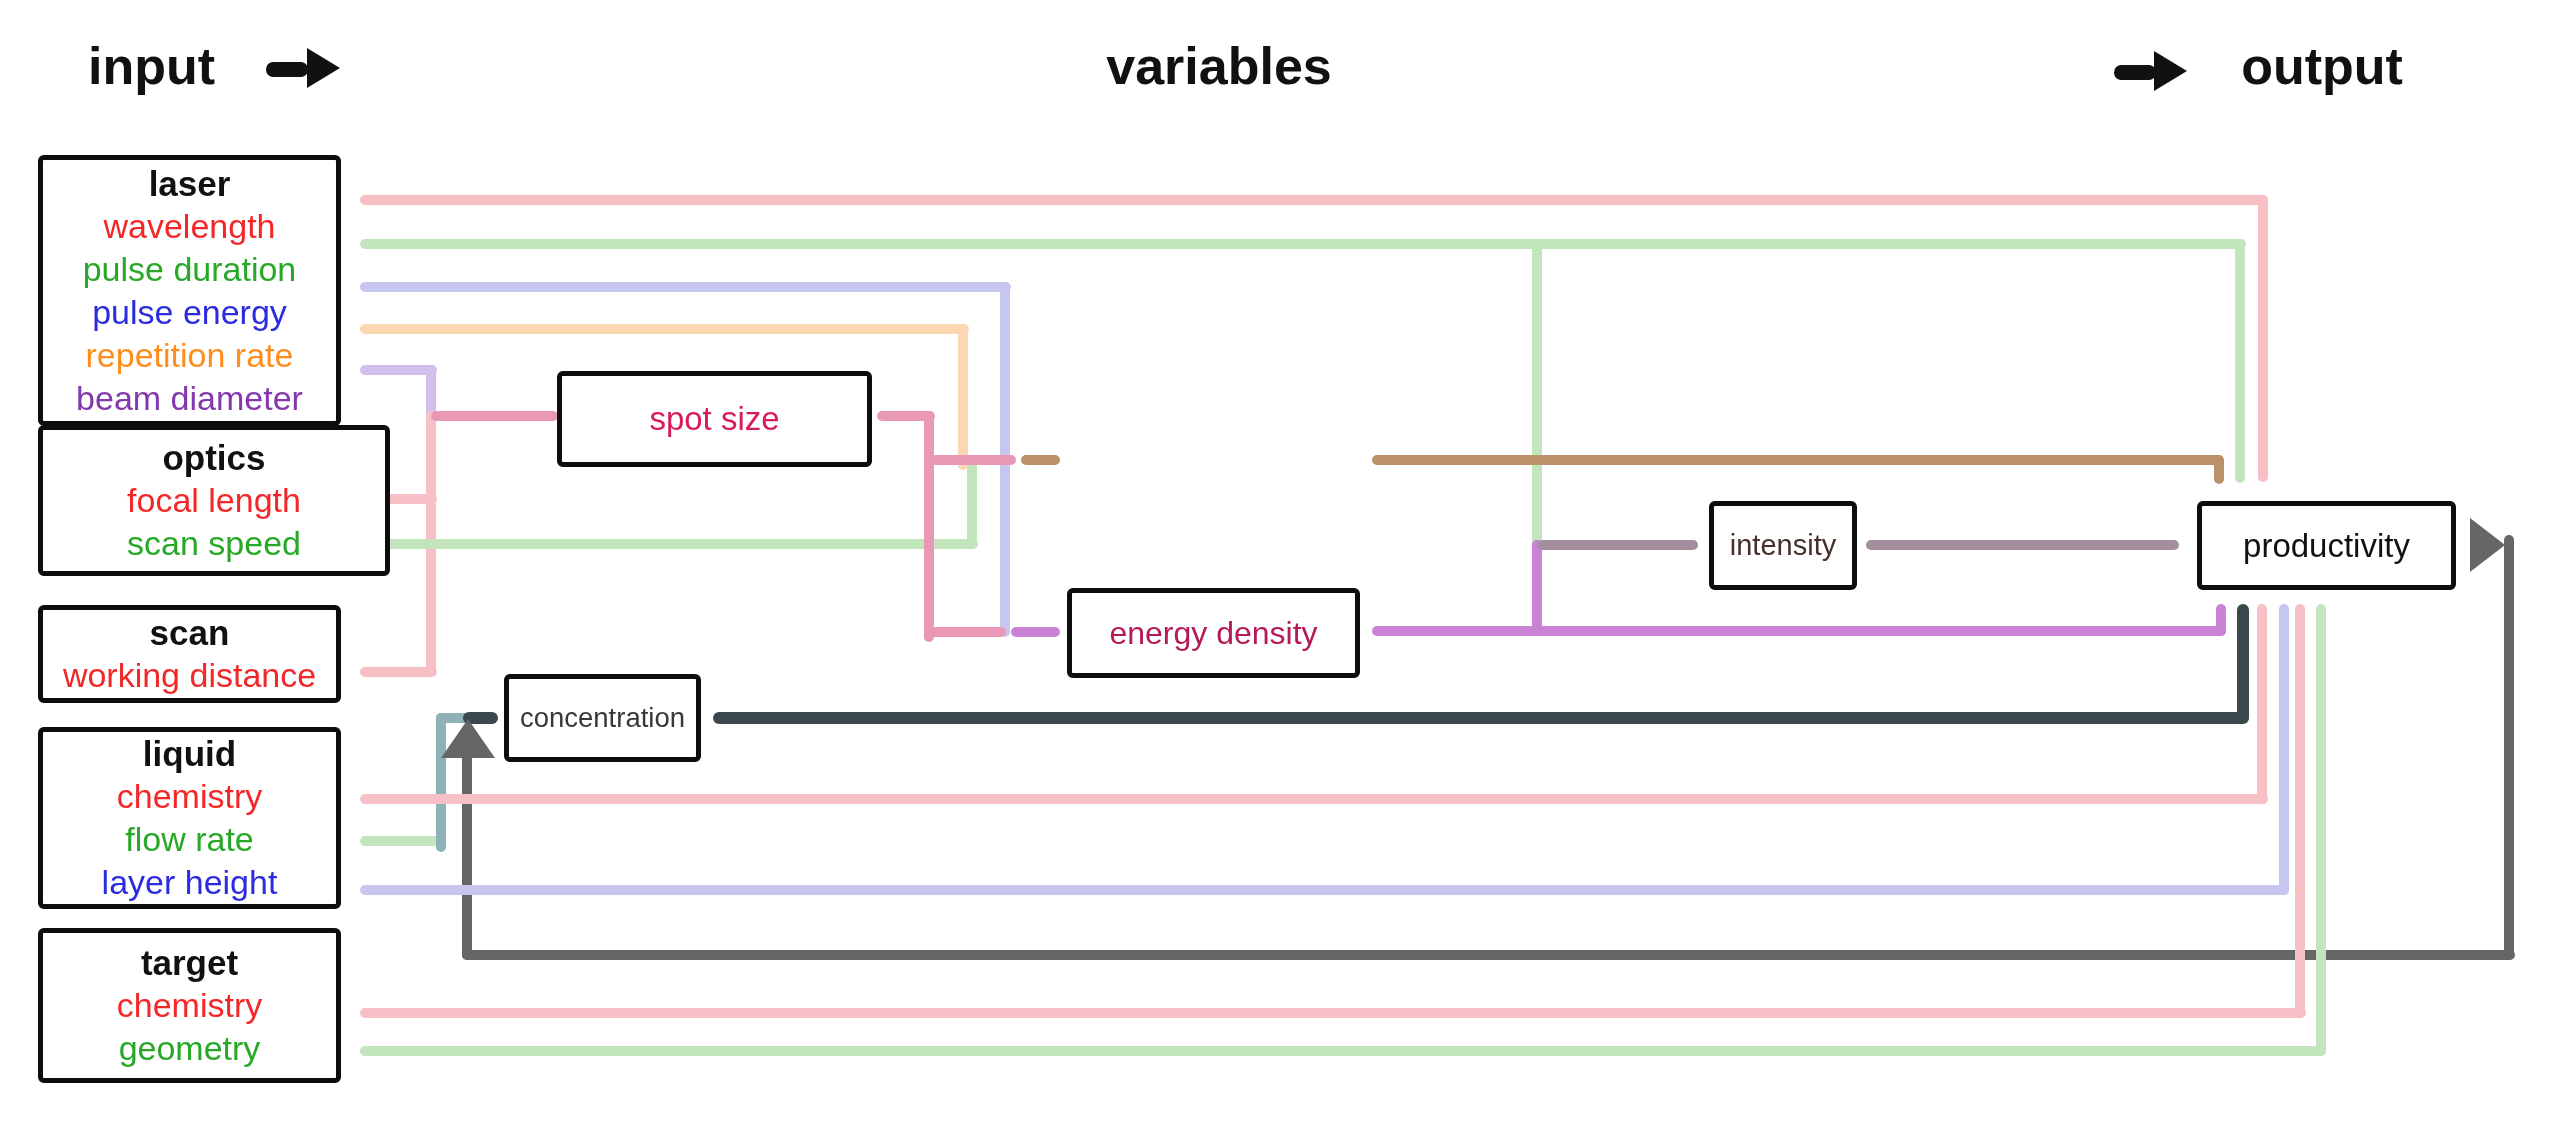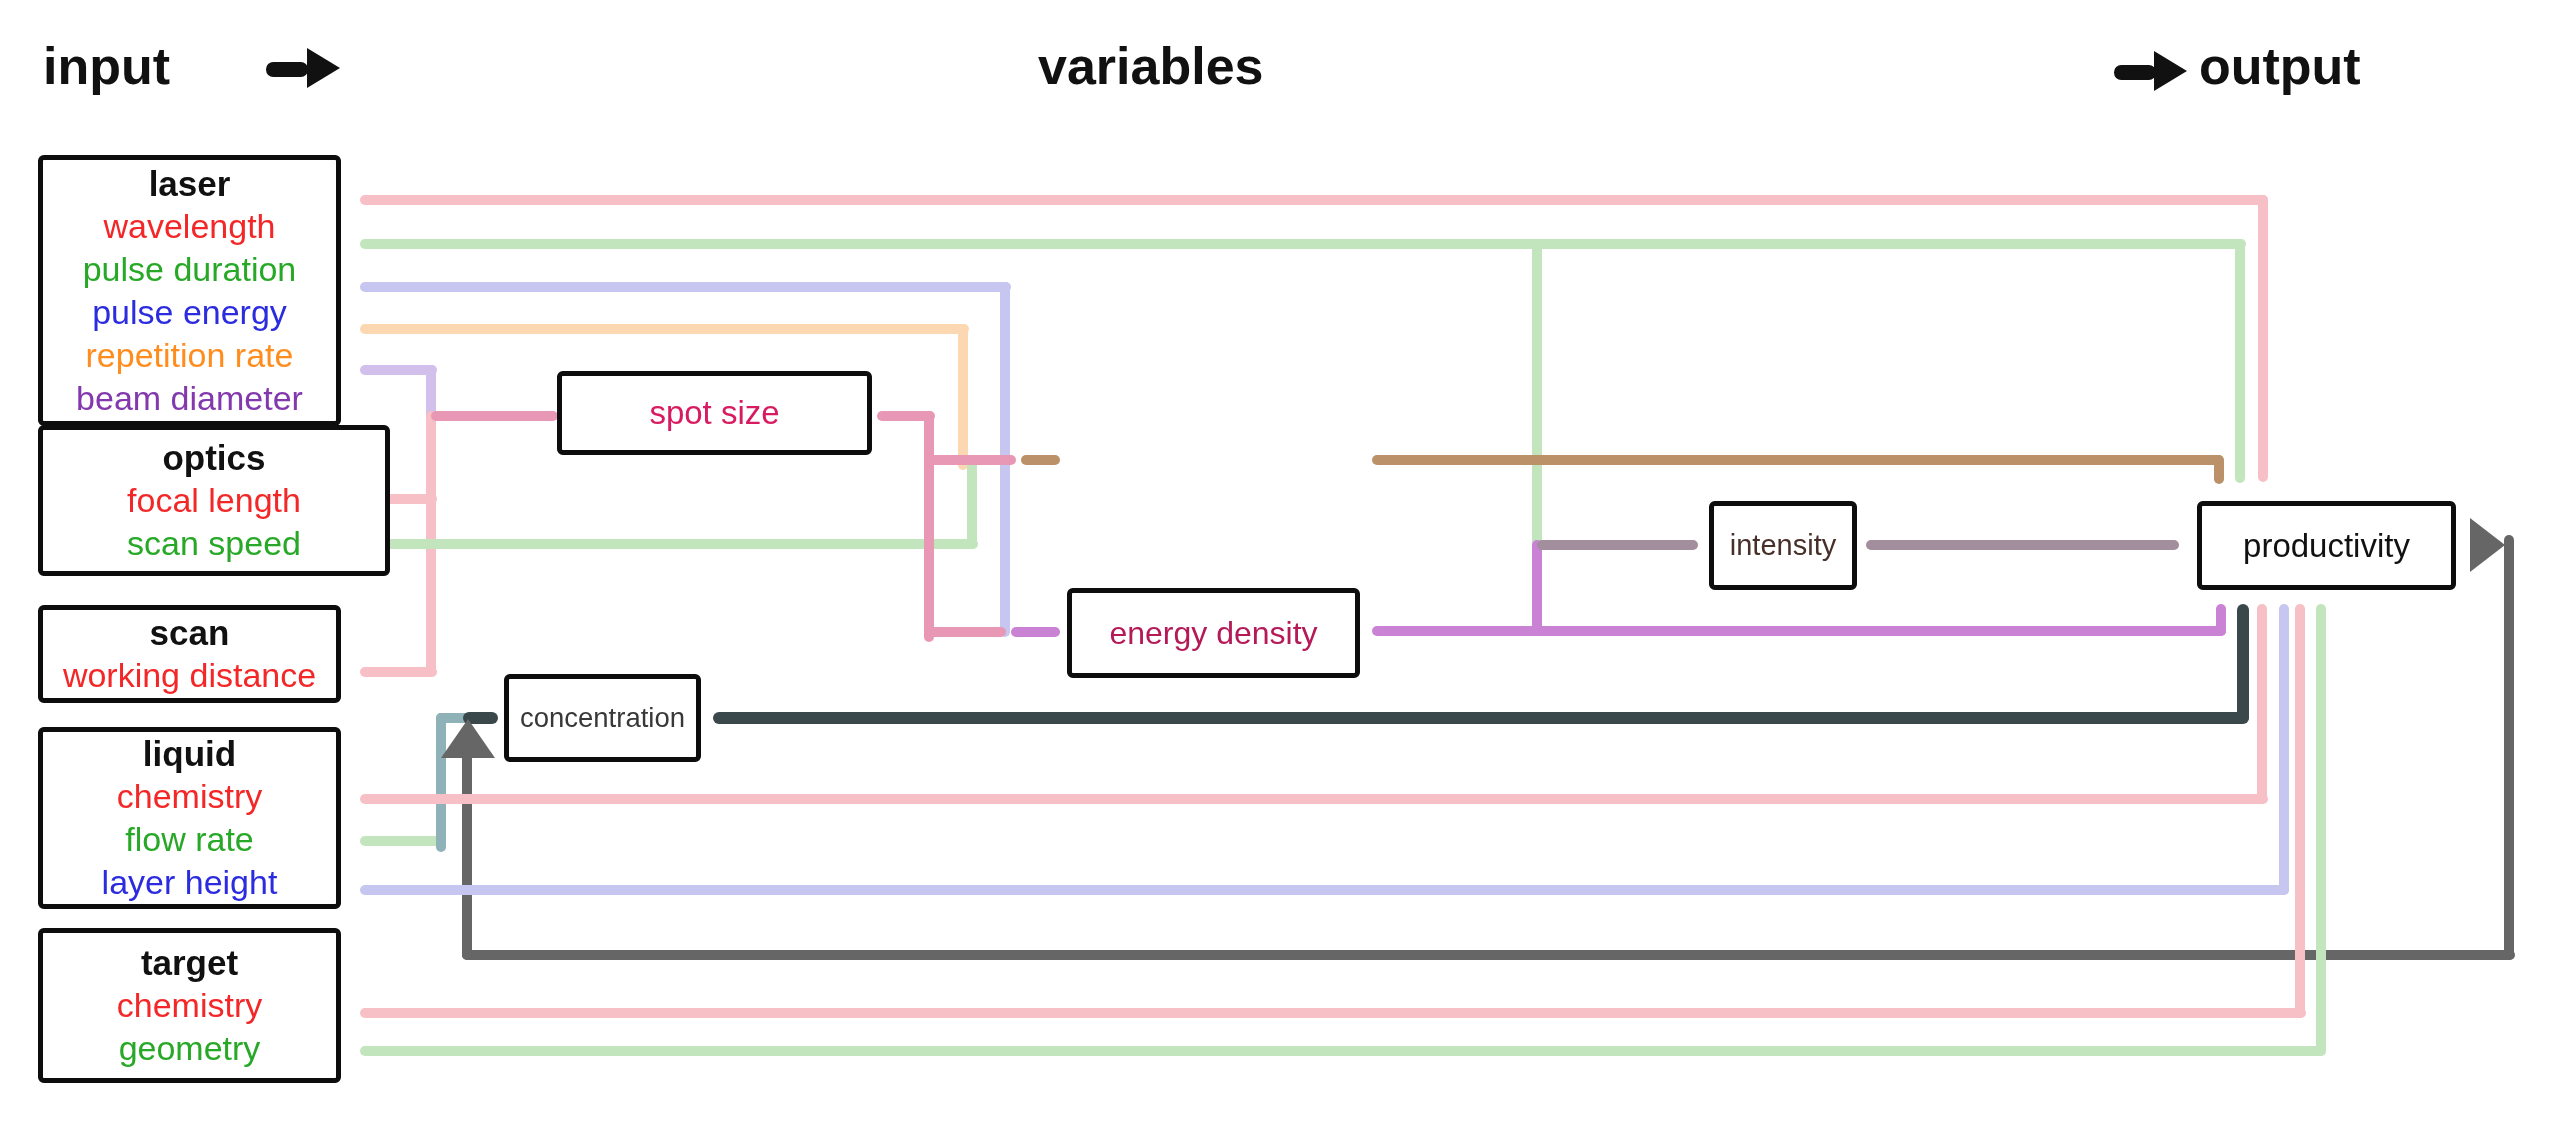--- a/index.html
+++ b/index.html
@@ -1,20 +1,20 @@
 <!DOCTYPE html>
 <html style="--red: #f32727; --green: #27a827; --blue: #2b2be0; --orange: #ff8d1e; --purple: #8339ad; --spot-size-text: #d81b60; --ipd-text: #9a8248; --energy-density-text: #b51957; --intensity-text: #47302a; --concentration-text: #383838; --productivity-text: #111111; --pink-line: #f7bfc6; --green-line: #c2e5bd; --lavender-line: #c6c6f0; --peach-line: #fbd7b2; --lilac-line: #d3bfec; --rose-line: #e898b4; --brown-line: #bb9169; --orchid-line: #ca82d4; --mauve-line: #a28e9d; --slate-line: #3b484b; --gray-line: #666666; --teal-line: #8eb2b8;font-size:11.6px"><head>
 <meta charset="utf-8">
 <style>
   html,body{margin:0;padding:0;background:#ffffff;}
   #canvas{
     position:relative;width:2576px;height:1124px;background:#ffffff;overflow:hidden;
     font-family:"Liberation Sans", sans-serif;
   }
-  .hdr{position:absolute;font-size:52px;font-weight:bold;color:#111;text-align:left;}
+  .hdr{position:absolute;font-size:52px;font-weight:bold;color:#111;text-align:center;}
   
   .box{
     position:absolute;background:#fff;border:5px solid #0d0d0d;border-radius:5.8px;
     box-sizing:border-box;display:flex;flex-direction:column;align-items:center;justify-content:center;
     z-index:30;
   }
   .box .title{font-weight:bold;color:#111;}
   .grp .title{font-size:35px;line-height:43px;}
   .grp .row{font-size:34px;line-height:43px;white-space:nowrap;}
   .mid{z-index:30;}
@@ -163,21 +163,21 @@
     <div class="row t-green">flow rate</div>
     <div class="row t-blue">layer height</div>
   </div>
 
   <div class="box grp" style="left:38px;top:928px;width:303px;height:155px;">
     <div class="title">target</div>
     <div class="row t-red">chemistry</div>
     <div class="row t-green">geometry</div>
   </div>
 
-  <div class="box mid" style="left:557px;top:371px;width:315px;height:84px;">
+  <div class="box mid" style="left:557px;top:371px;width:315px;height:96px;">
     <div class="lbl t-spot" style="font-size:33px;">spot size</div>
   </div>
 
 
   <div class="box mid" style="left:1067px;top:588px;width:293px;height:90px;">
     <div class="lbl t-edens" style="font-size:32px;">energy density</div>
   </div>
 
   <div class="box mid" style="left:1709px;top:501px;width:148px;height:89px;">
     <div class="lbl t-int" style="font-size:29px;">intensity</div>

